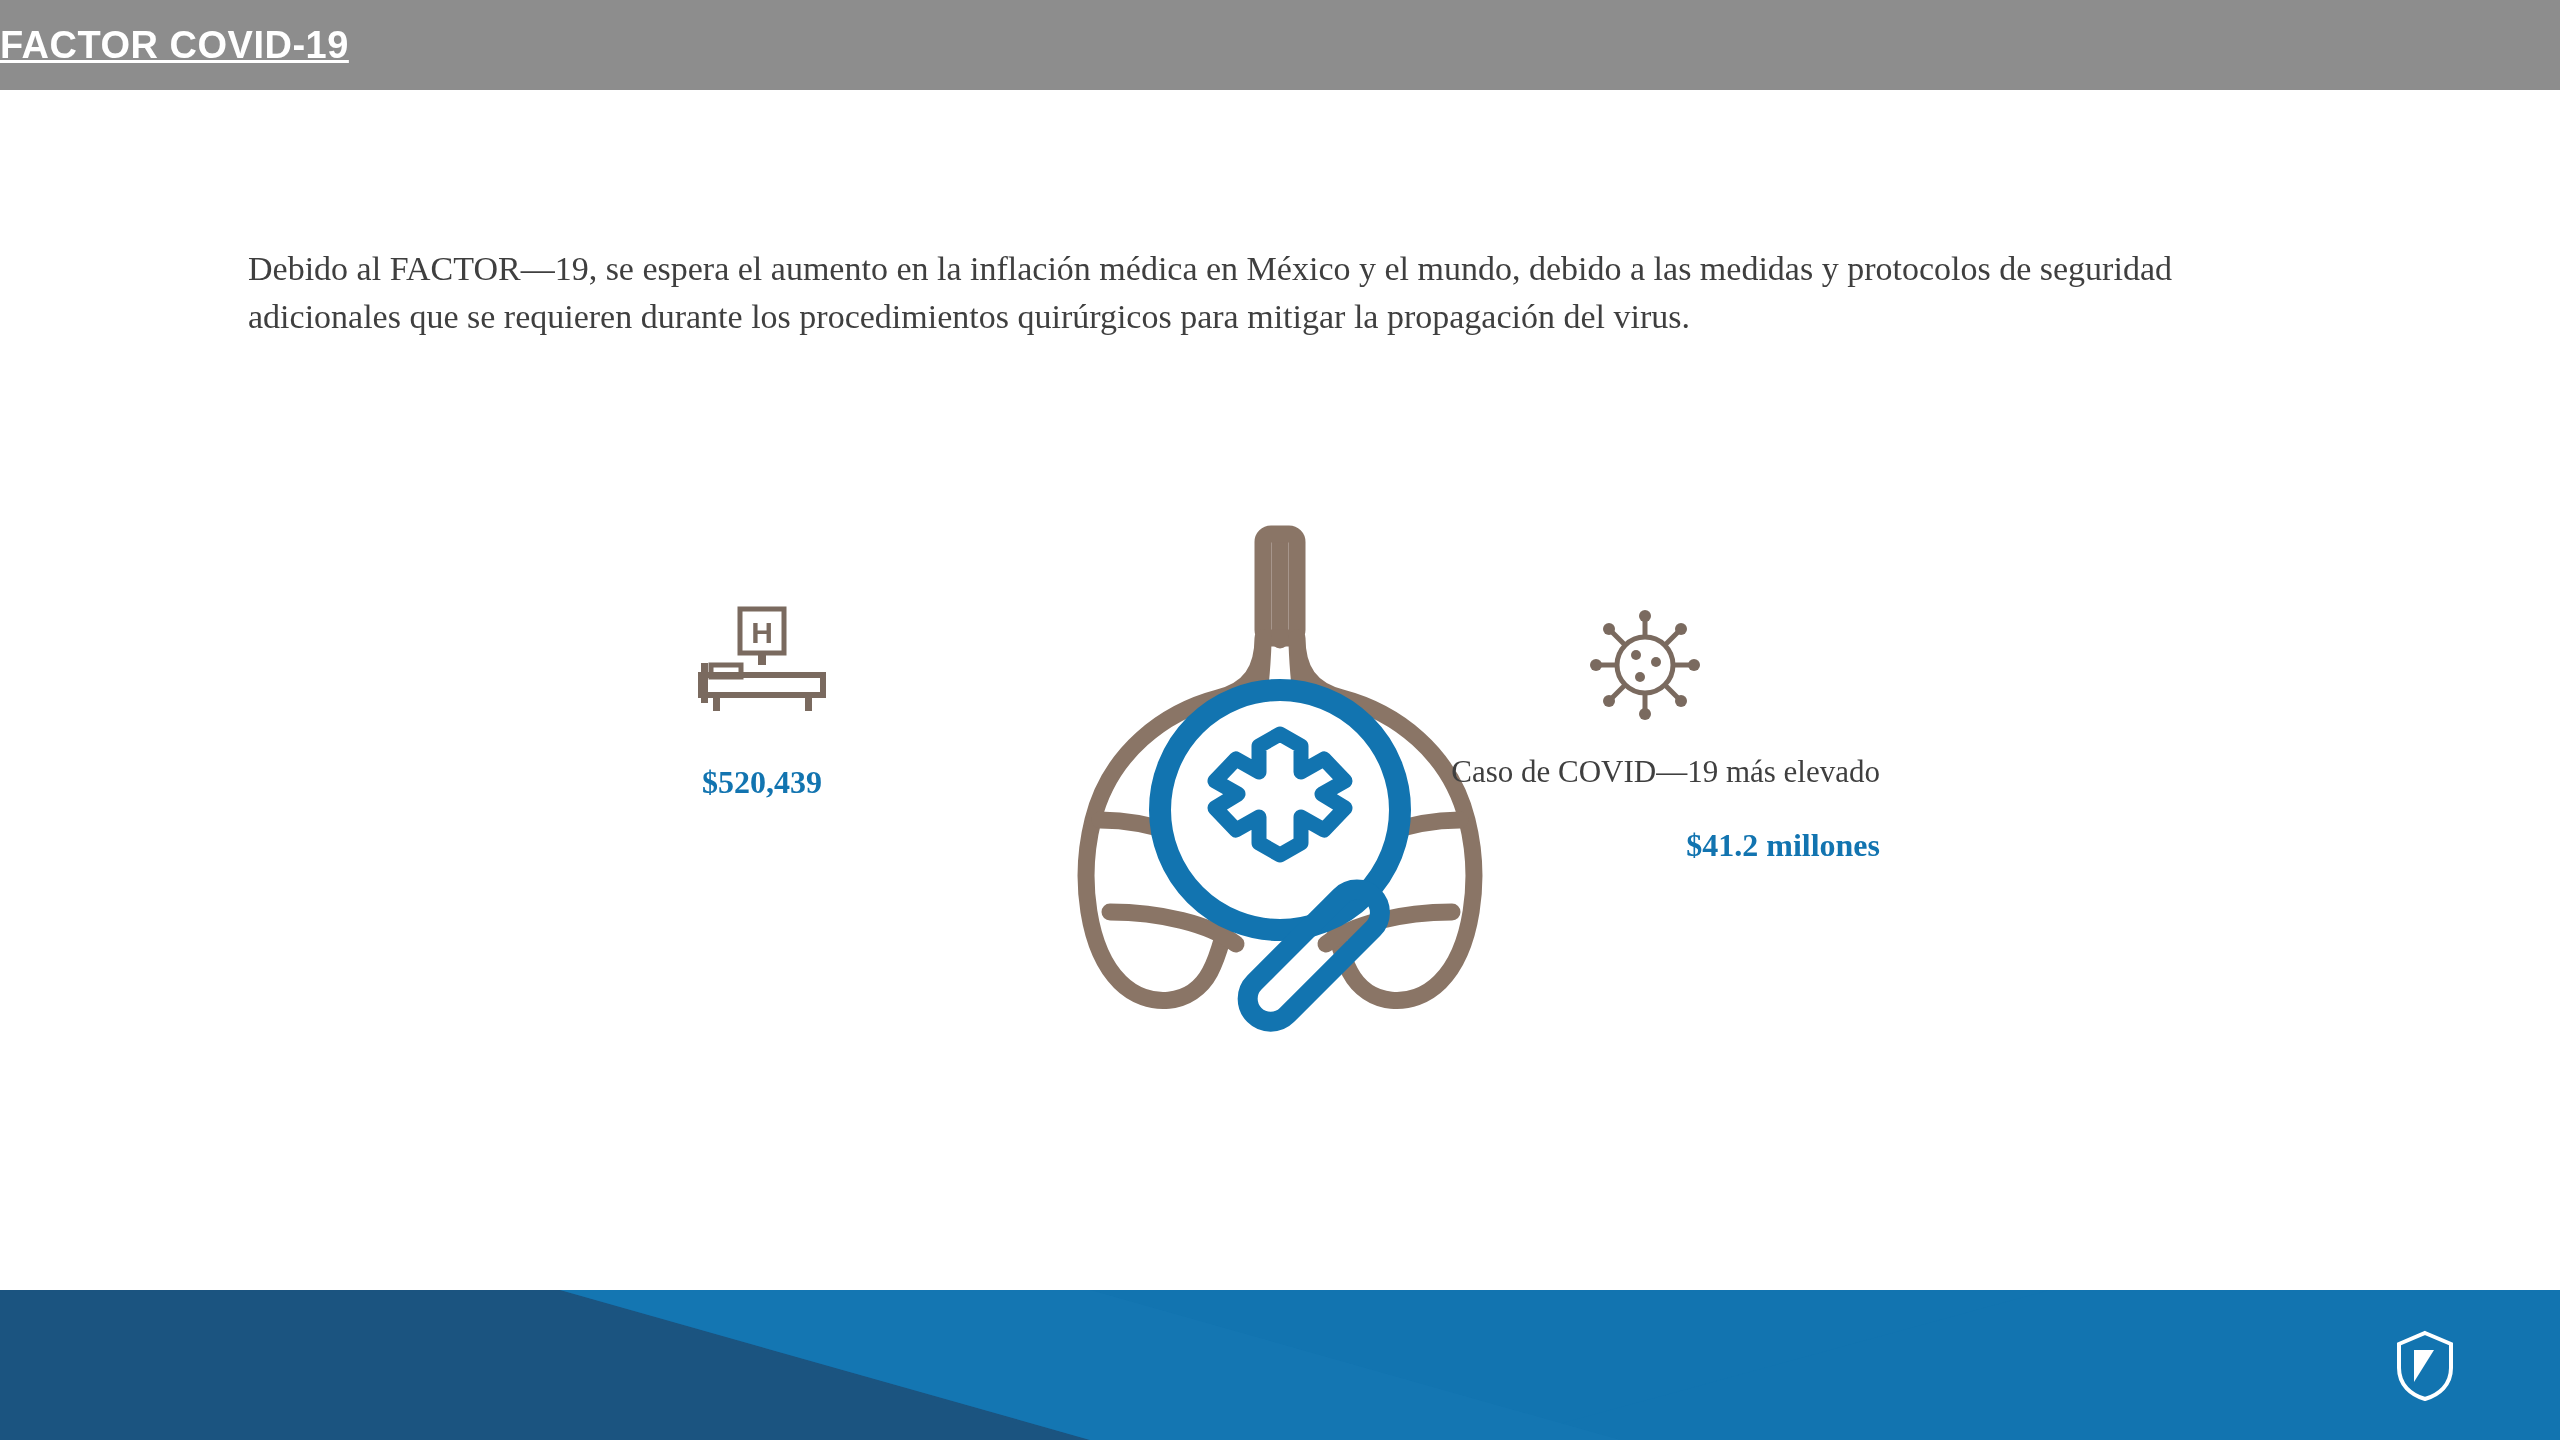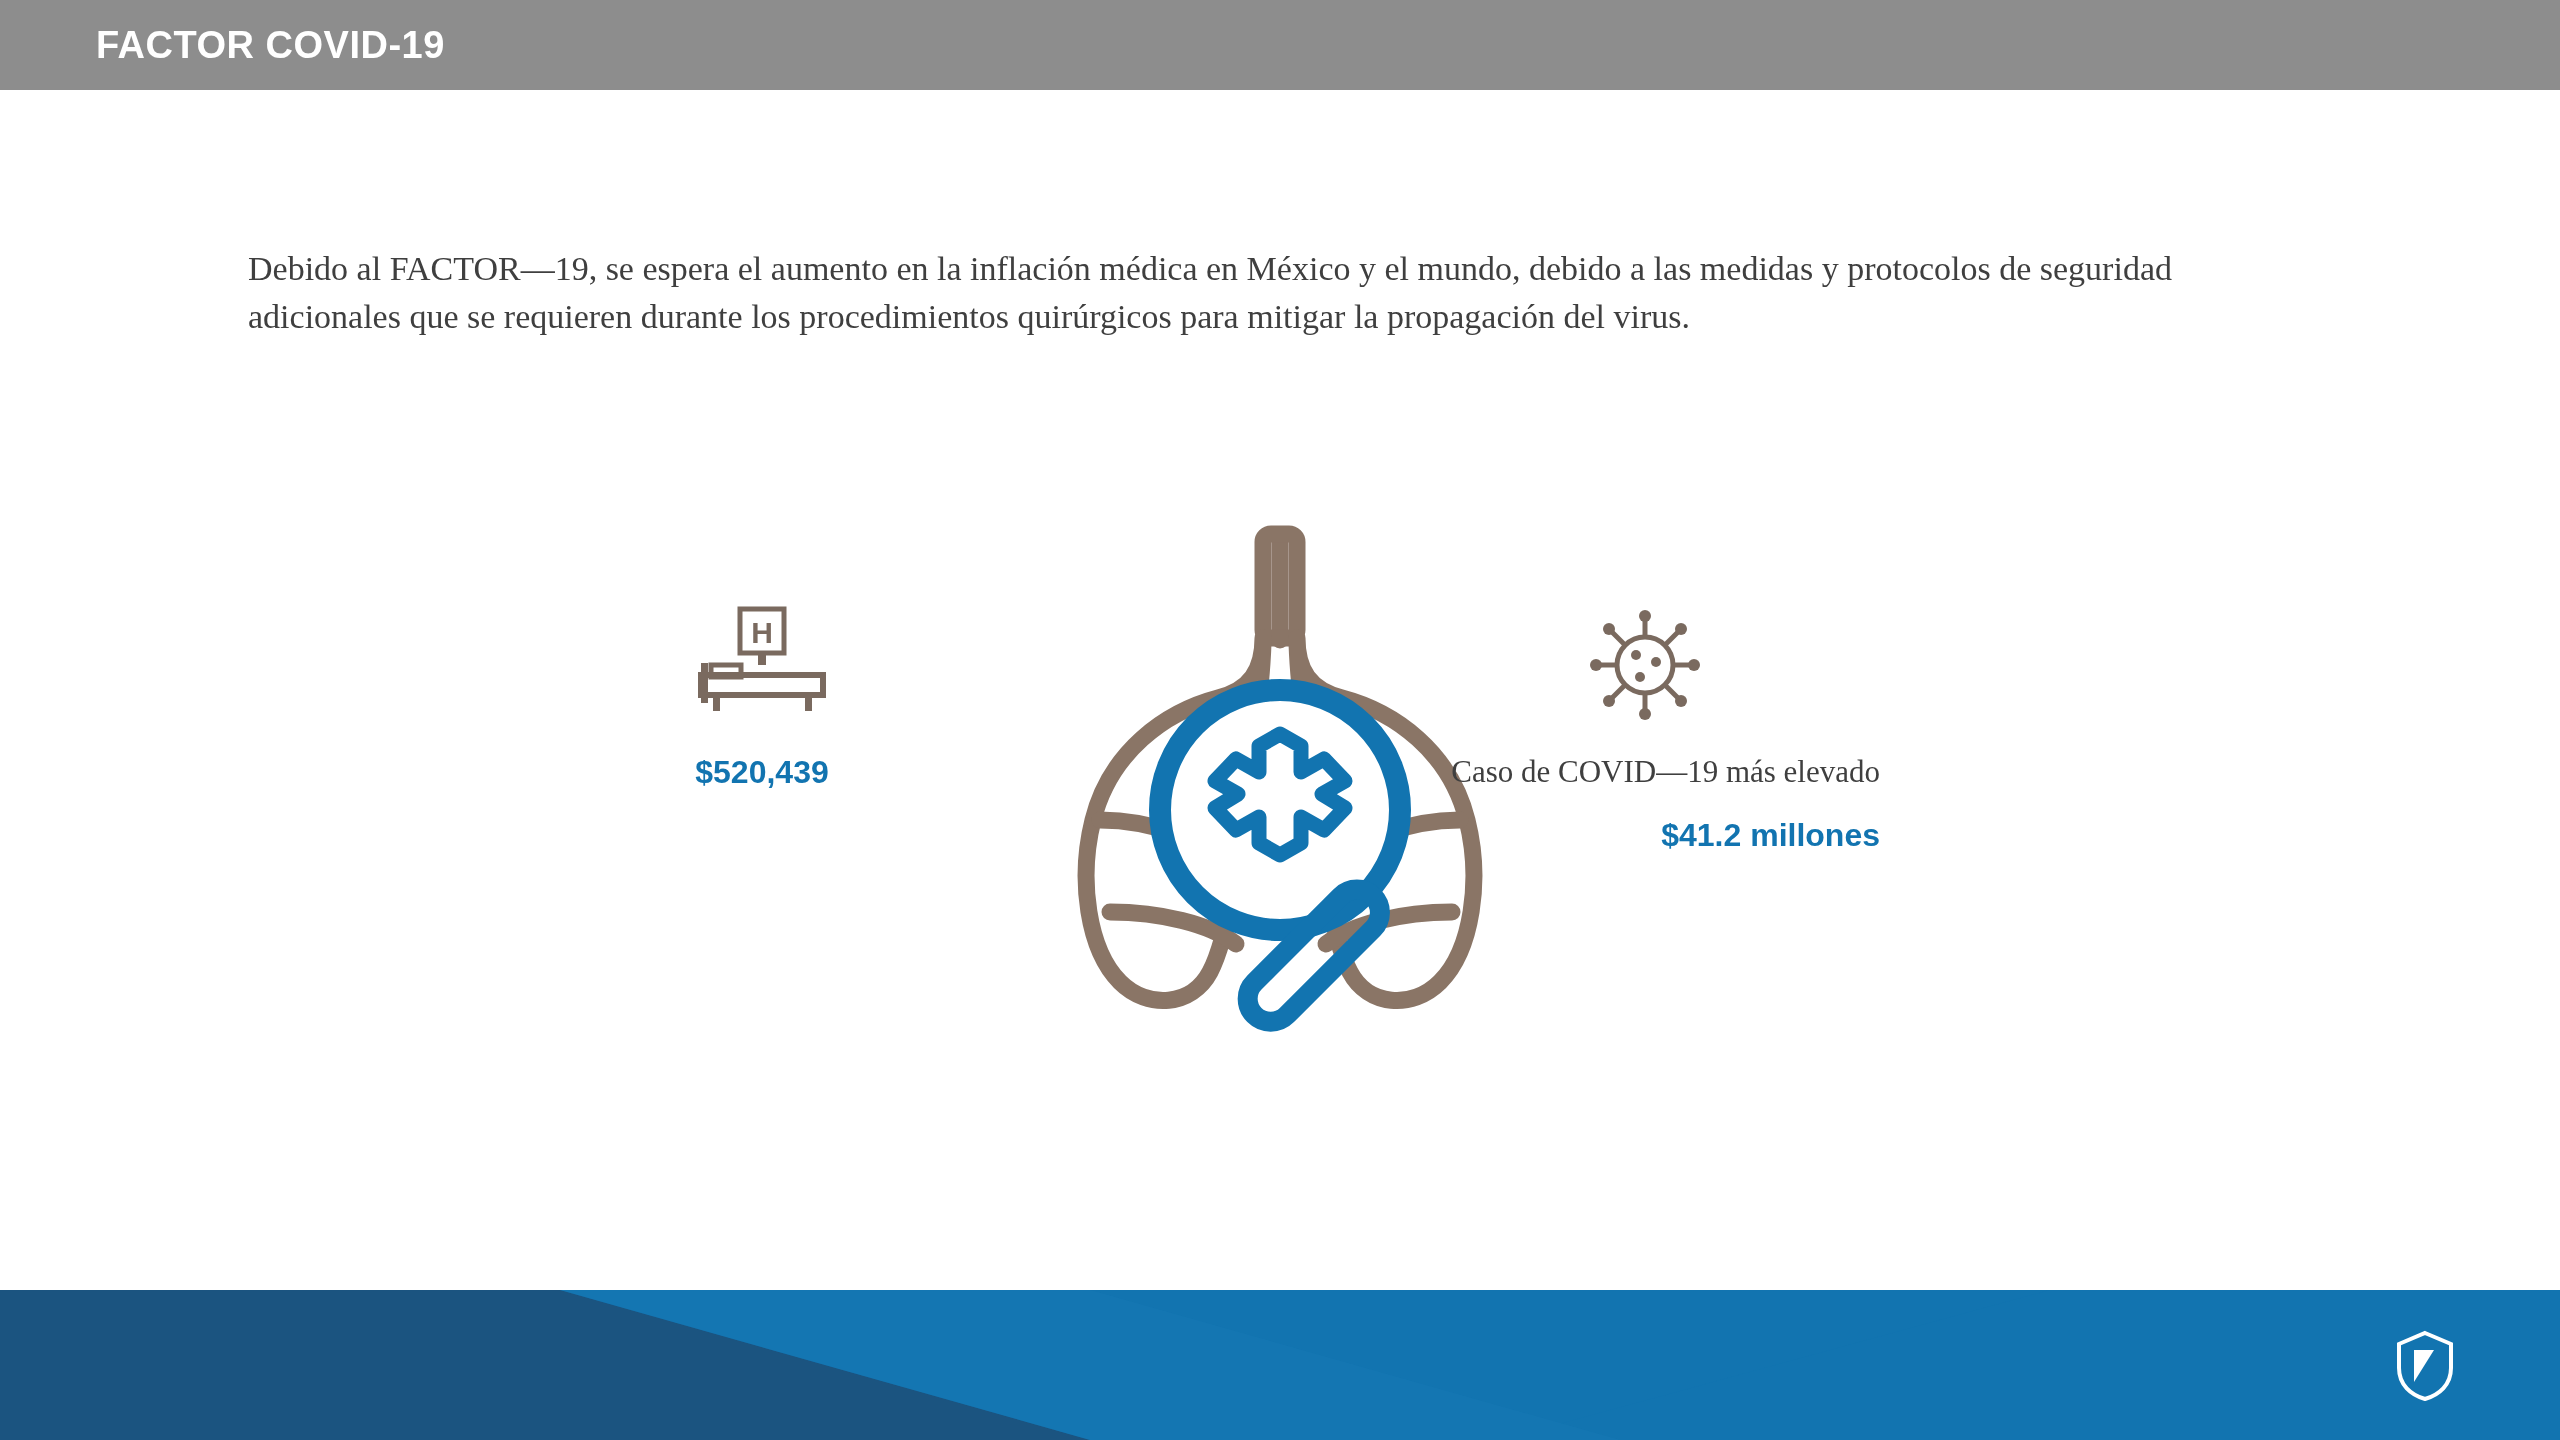--- a/index.html
+++ b/index.html
@@ -27,26 +27,26 @@
     position: absolute;
     top: 0;
     left: 0;
     width: 2560px;
     height: 90px;
     background: #8d8d8d;
     display: flex;
     align-items: center;
   }
   .header-title {
-    margin-left: 96px;
     color: #ffffff;
     font-size: 38px;
     font-weight: bold;
     letter-spacing: 0.5px;
     font-family: "Liberation Sans", sans-serif;
+    text-decoration: underline;
   }
 
   
   .intro-text {
     position: absolute;
     left: 248px;
     top: 245px;
     width: 2070px;
     font-family: "Liberation Serif", serif;
     font-size: 34px;
@@ -78,22 +78,22 @@
     justify-content: center;
   }
   .stat-label {
     margin-top: 22px;
     font-family: "Liberation Serif", serif;
     font-size: 31px;
     line-height: 1.32;
     color: #3f3f3f;
   }
   .stat-value {
-    margin-top: 24px;
-    font-family: Liberation Sans, sans-serif;
+    margin-top: 34px;
+    font-family: Liberation Serif, serif;
     font-size: 32px;
     font-weight: bold;
     color: #1274b0;
   }
 
   .lungs-art {
     position: absolute;
     left: 960px;
     top: 0px;
     width: 640px;

